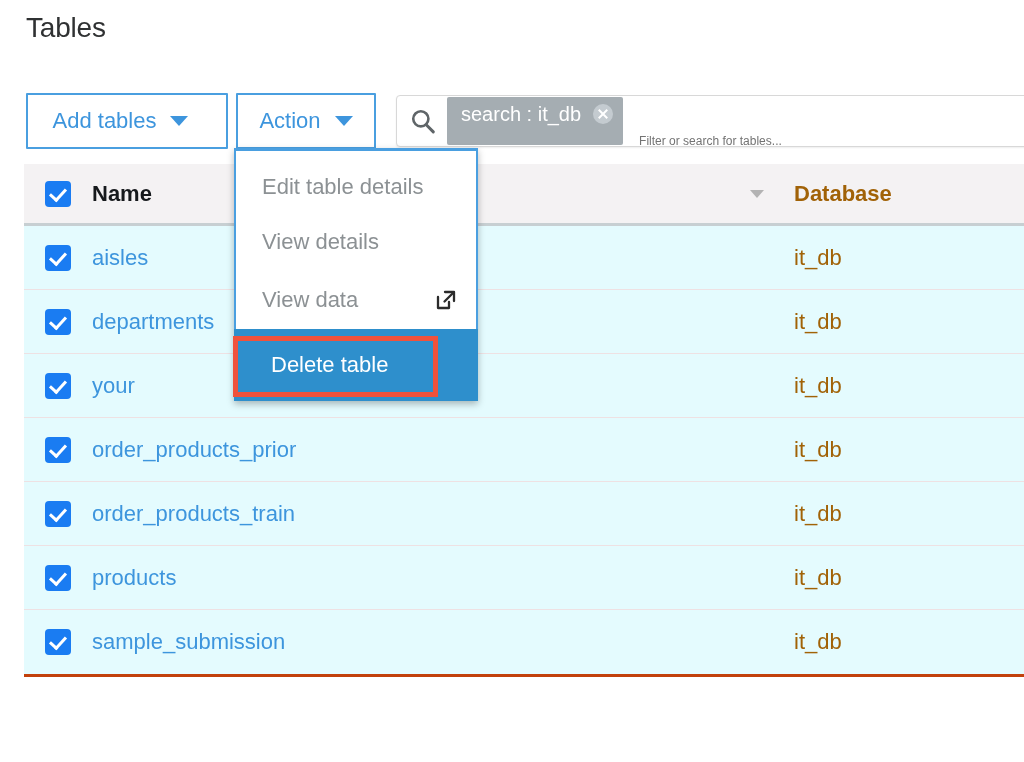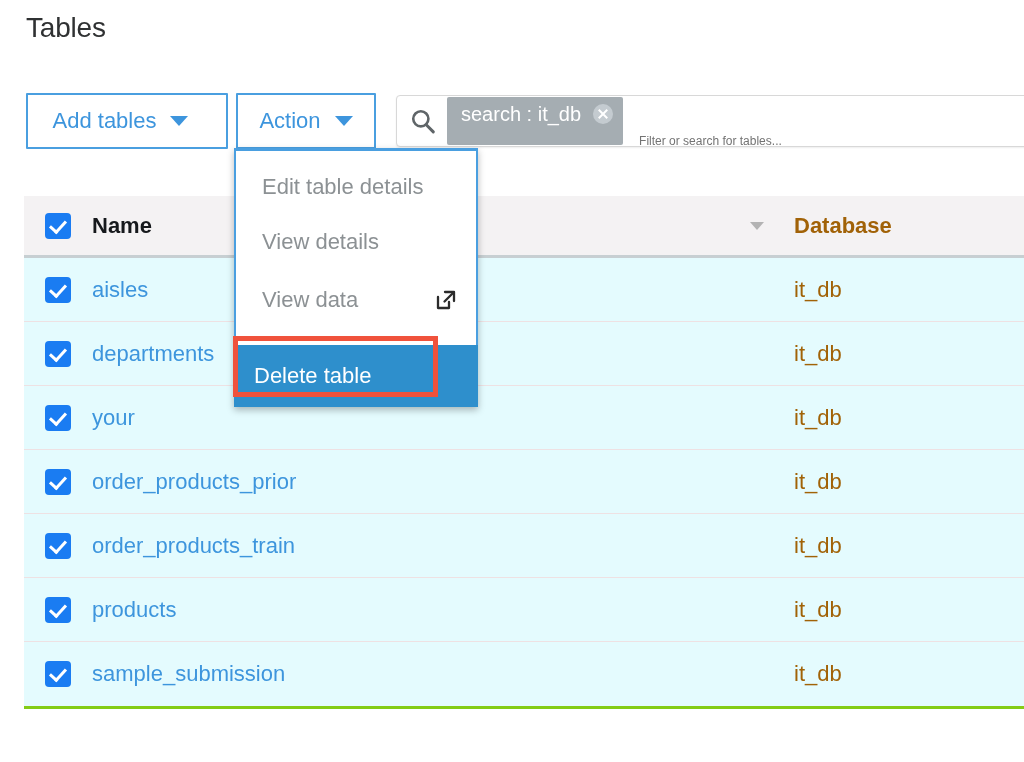--- a/index.html
+++ b/index.html
@@ -127,23 +127,23 @@
     color: #737373;
     margin-left: 16px;
     white-space: nowrap;
     margin-top: 40px;
   }
 
   
   .table-wrap {
     position: absolute;
     left: 24px;
-    top: 196px;
+    top: 164px;
     width: 1000px;
-    border-bottom: 3px solid #84cc16;
+    border-bottom: 3px solid #c2410c;
   }
   .trow {
     display: flex;
     align-items: center;
     height: 64px;
     border-bottom: 1px solid #eee1e3;
     box-sizing: border-box;
   }
   .thead {
     background: #f4f2f3;
@@ -232,23 +232,23 @@
     font-size: 22px;
     color: #8c9194;
     cursor: pointer;
     justify-content: space-between;
     box-sizing: border-box;
   }
   .menu-item.first { padding-top: 10px; height: 62px; }
   .menu-item.selected {
     background: #2e8fcc;
     color: #ffffff;
-    height: 62px;
-    margin: 16px -2px -2px -2px;
-    padding-left: 20px;
+    height: 72px;
+    margin: 0 -2px -2px -2px;
+    padding-left: 37px;
   }
   .ext-icon { width: 24px; height: 24px; flex: 0 0 auto; }
 
   
   .annot {
     position: absolute;
     left: 233px;
     top: 336px;
     width: 205px;
     height: 61px;

